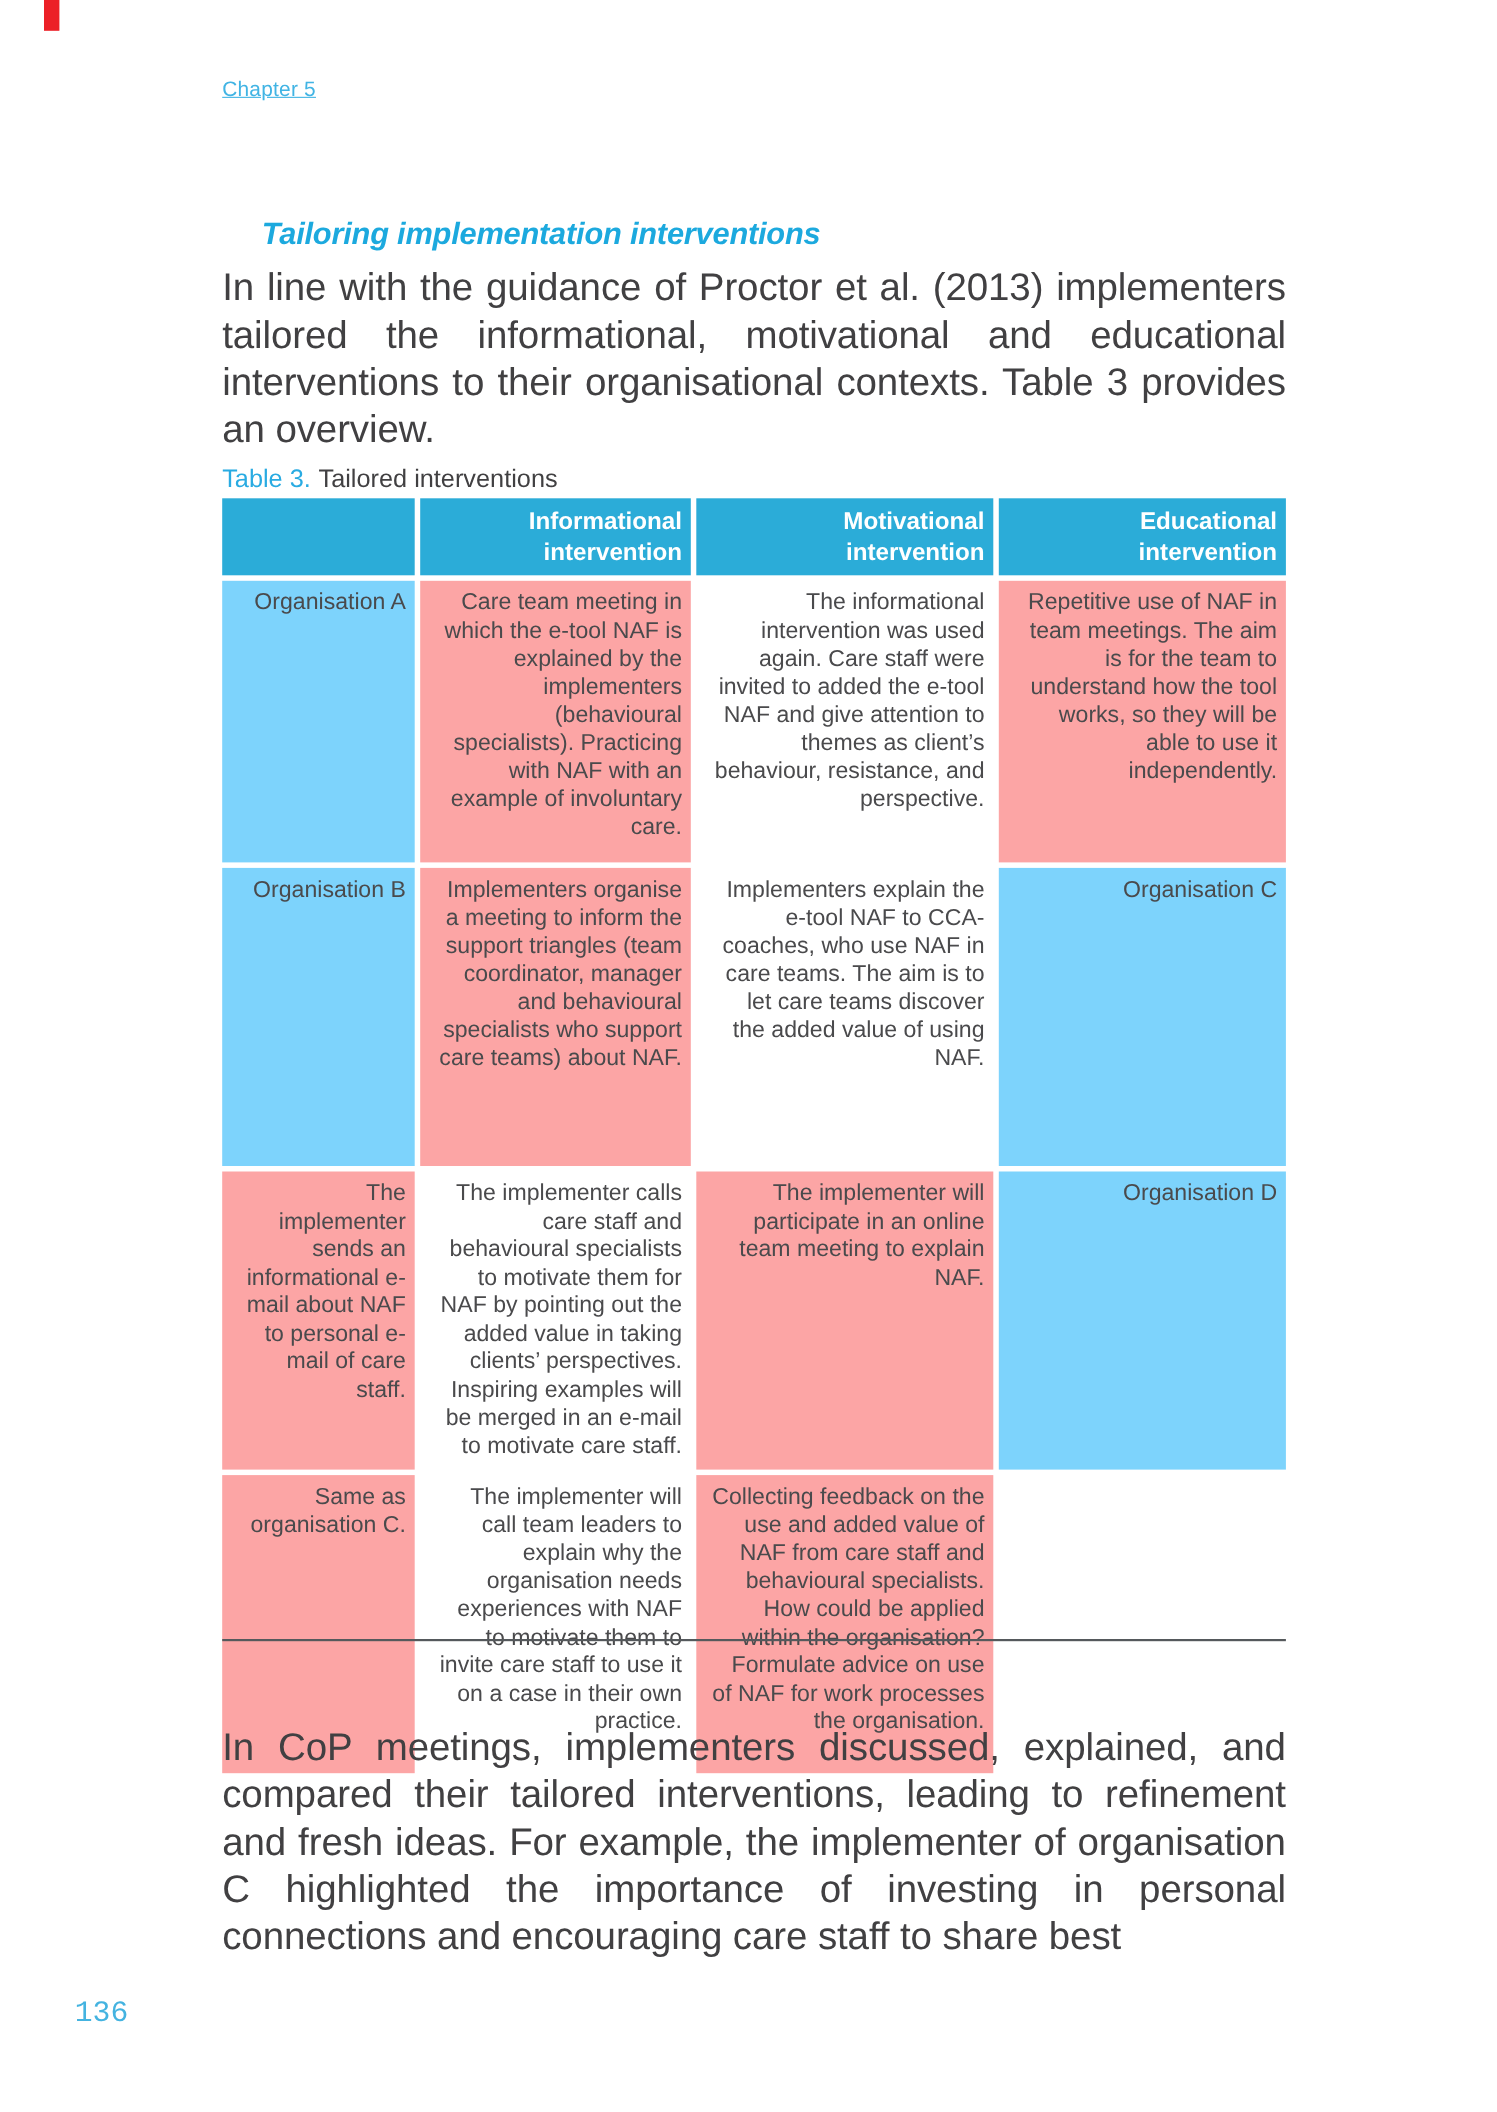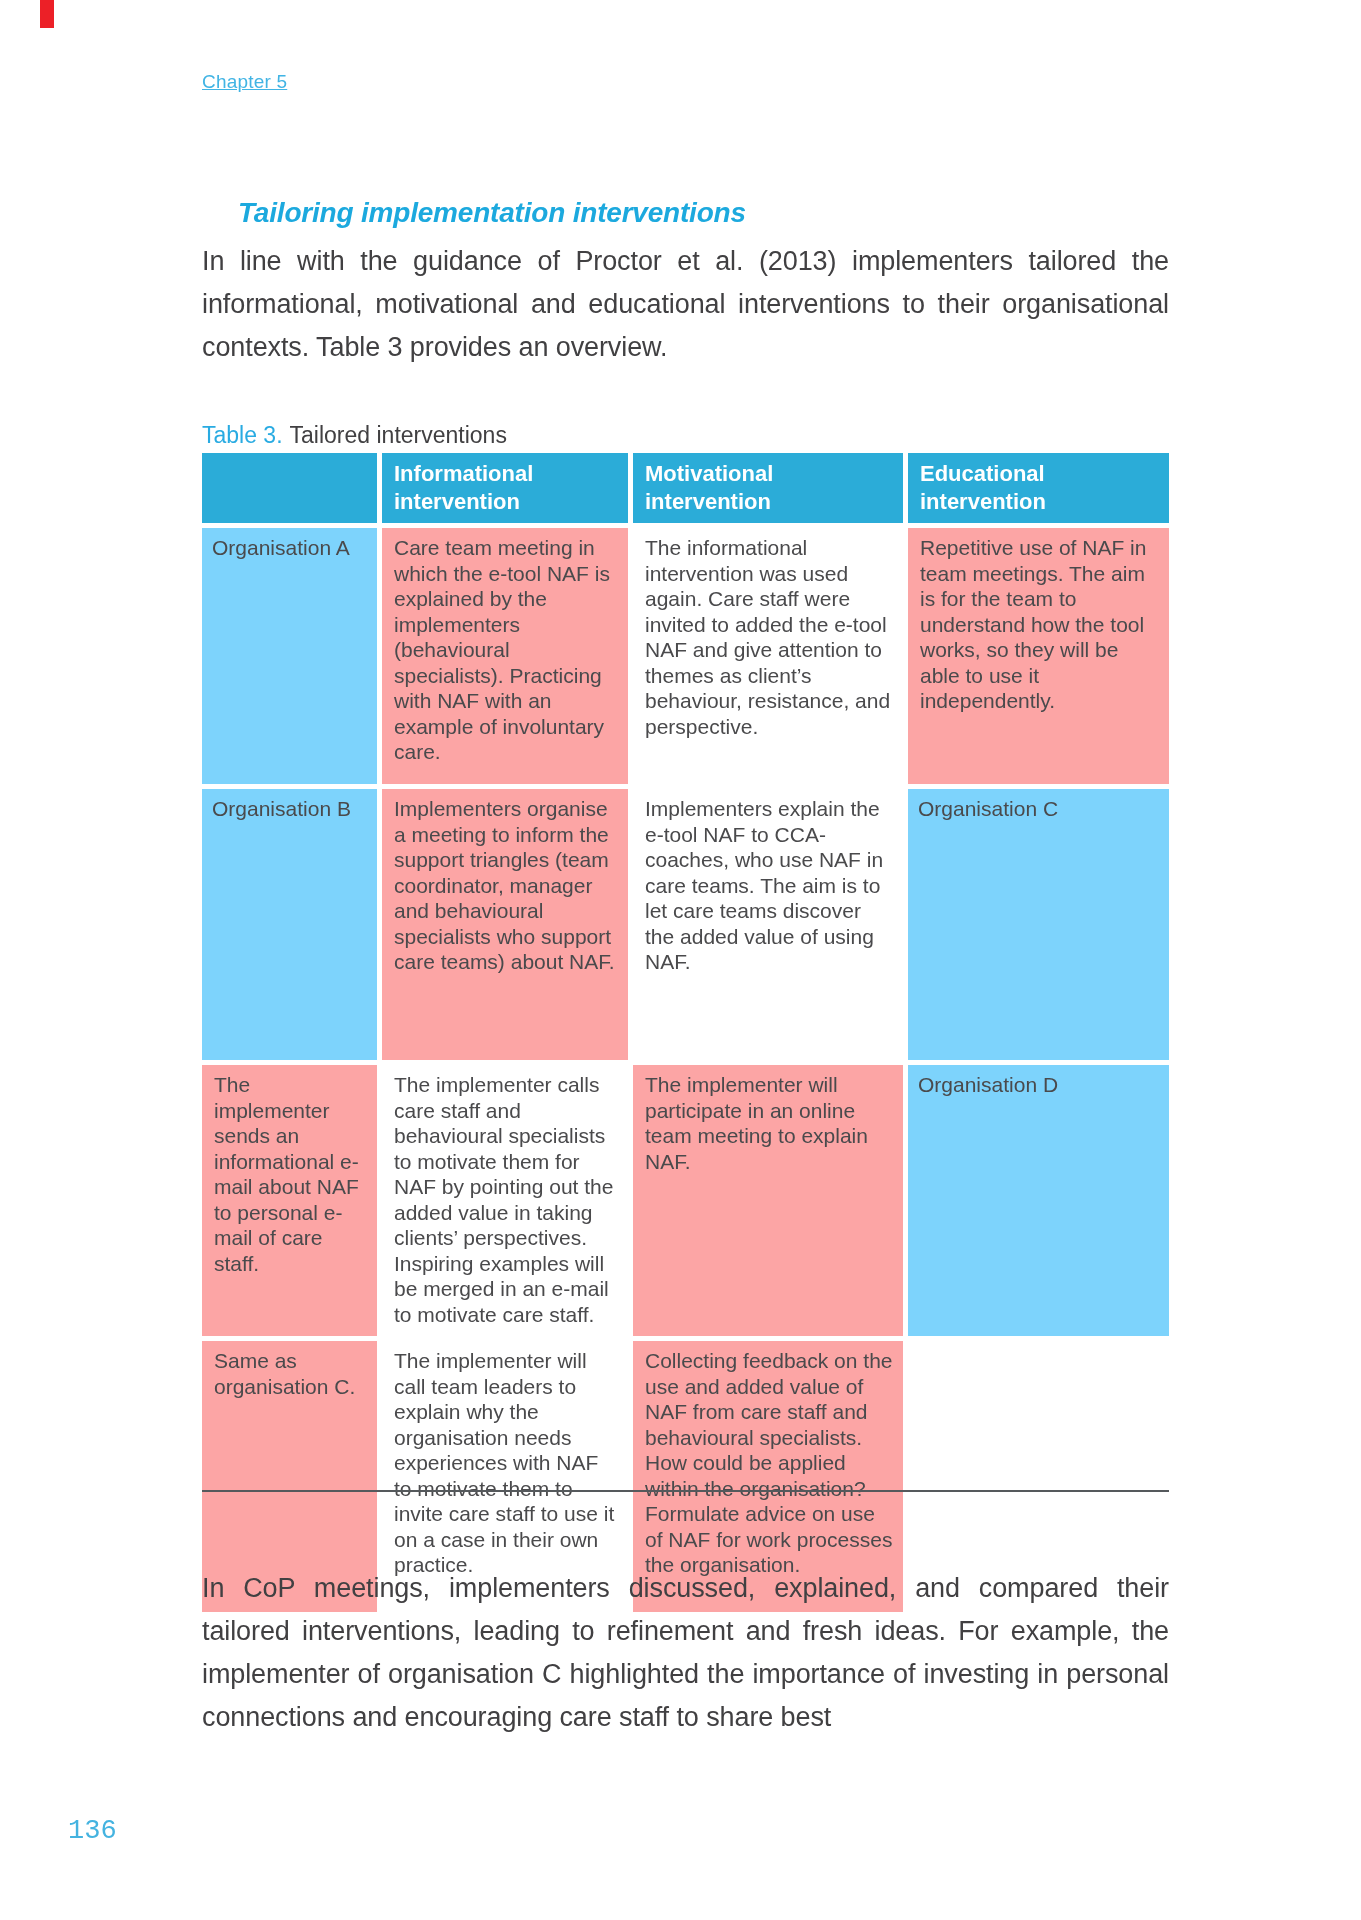--- a/index.html
+++ b/index.html
@@ -19,39 +19,39 @@
     position: absolute; left: 202px; top: 71px;
     font-size: 19px; color: #41b4e4; letter-spacing: 0.2px; text-decoration: underline;
   }
   .section-heading {
     position: absolute; left: 202px; top: 197px;
     font-size: 28px; font-weight: bold; font-style: italic;
     color: #1ca9de; letter-spacing: -0.2px; margin-left: 36px;
   }
   .para {
     position: absolute; left: 202px; width: 967px;
-    font-size: 27px; line-height: 43px;
+    font-size: 35px; line-height: 43px;
     text-align: justify; color: #414042; letter-spacing: -0.1px;
   }
   .para-intro { top: 240px; }
   .para-closing { top: 1567px; }
   .table-caption {
     position: absolute; left: 202px; top: 422px;
     font-size: 23px; color: #414042;
   }
   .table-caption .cap-label { font-weight: normal; color: #29abe2; }
   .table-caption .cap-text { margin-left: 7px; }
   .itable {
     position: absolute; left: 202px; top: 453px; width: 967px;
     display: grid;
     grid-template-columns: 175px 246px 270px 261px;
     column-gap: 5px; row-gap: 5px;
     font-size: 21px; line-height: 25.5px; color: #4a4a4c;
   }
-  .itable .cell { padding: 7px 8px 9px 12px; }
+  .itable .cell { padding: 7px 8px 9px 12px; text-align: right; }
   .itable .hcell {
     background: #2bacd8; color: #ffffff; font-weight: bold;
     font-size: 22px; line-height: 28px;
     min-height: 48px; padding: 7px 8px 7px 12px;
   }
   .itable .org-cell { background: #7dd3fc; padding-left: 10px; }
   .itable .blue-cell { background: #fca5a5; }
   .itable .white-cell { background: #ffffff; }
   .r-a { min-height: 240px; } .r-b { min-height: 205px; }
   .r-c { min-height: 255px; } .r-d { min-height: 255px; }

